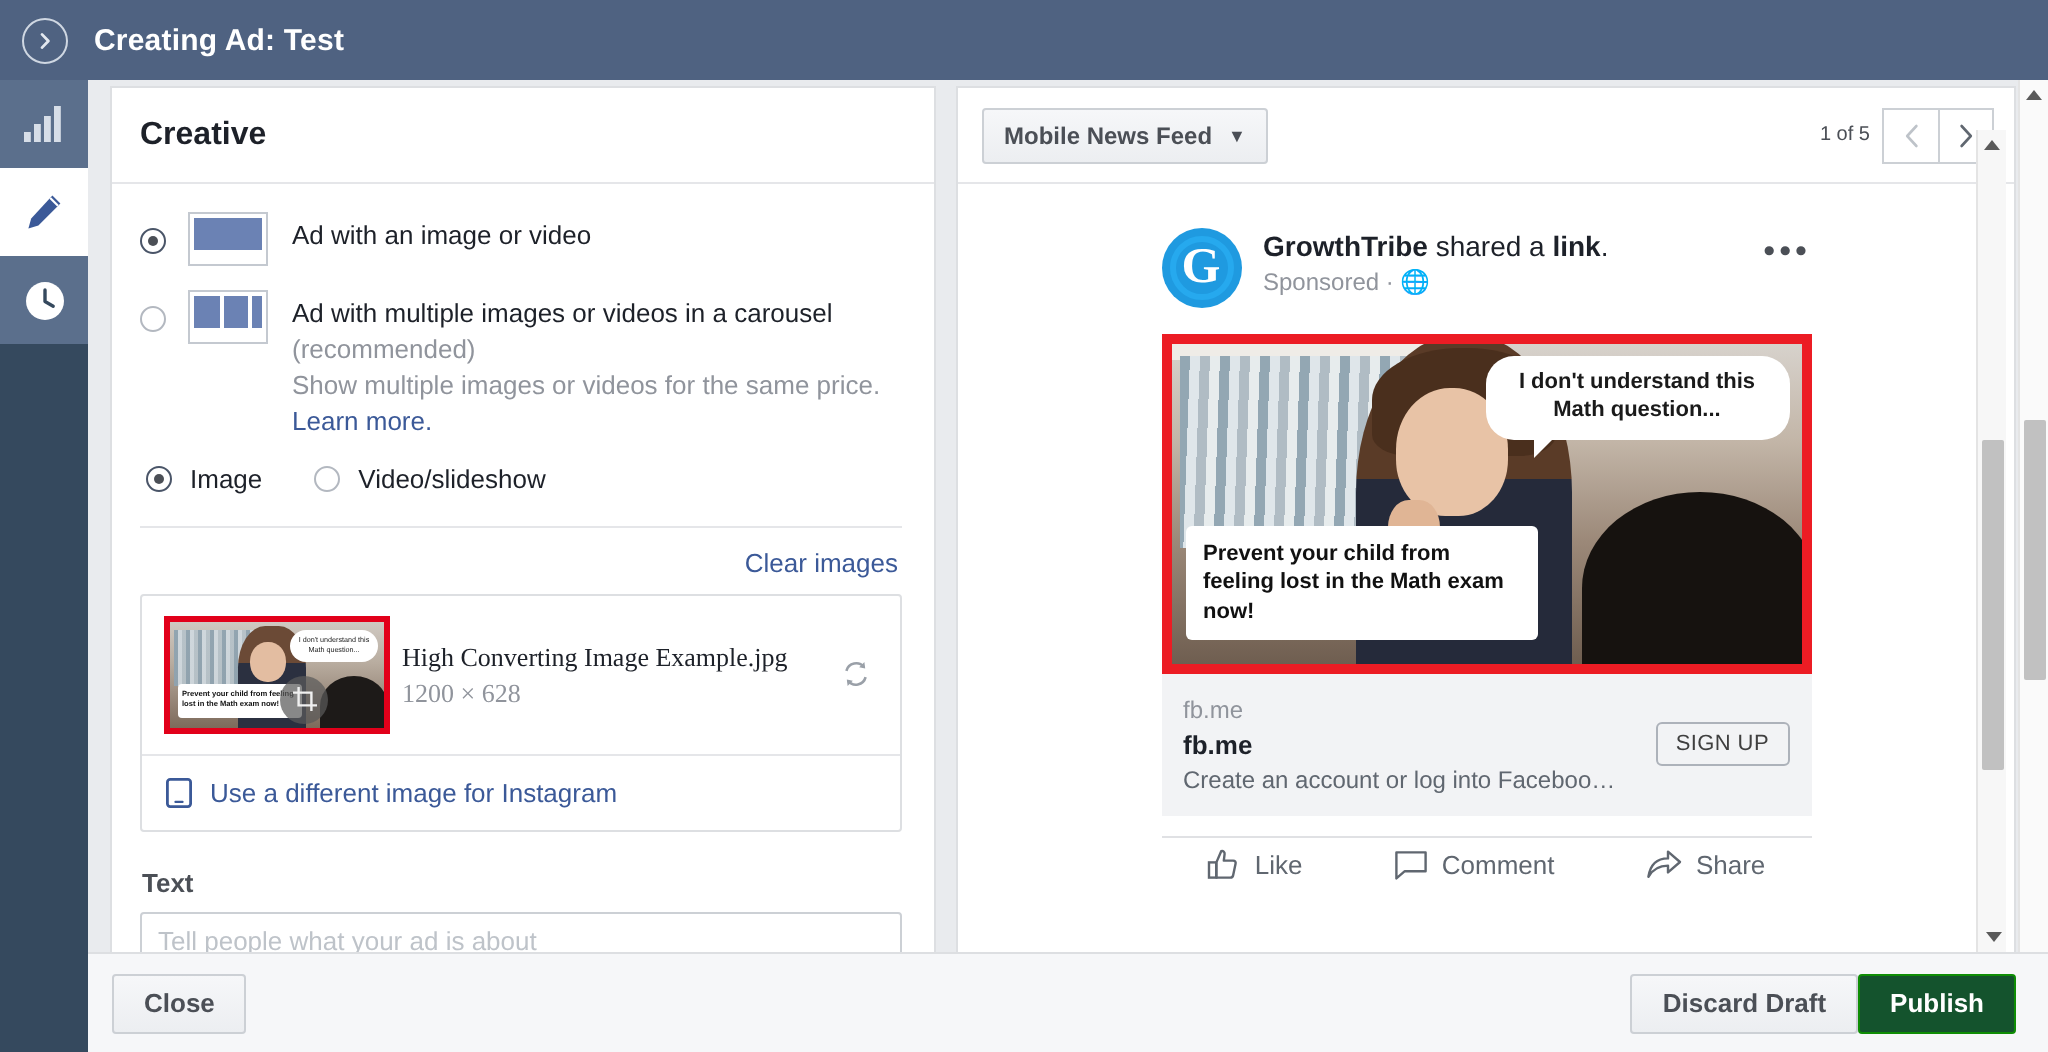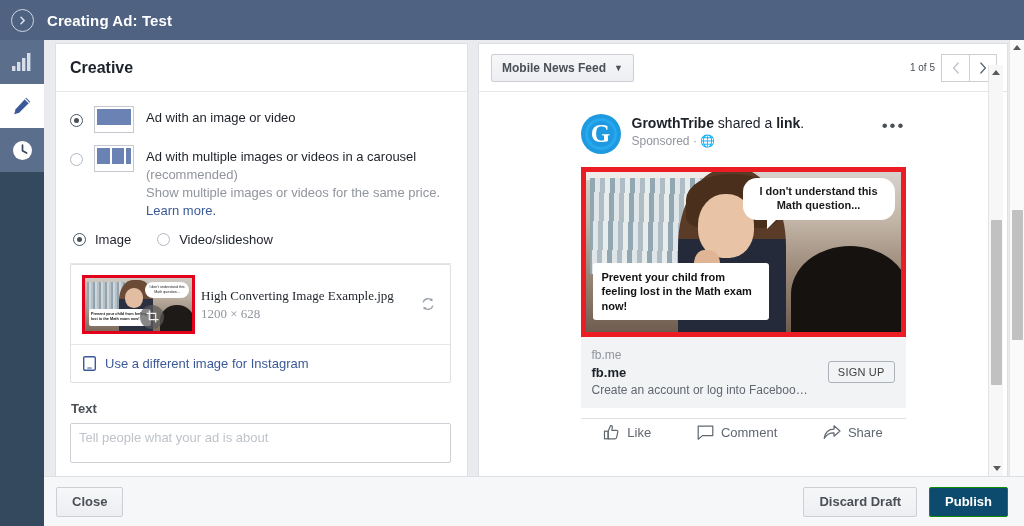--- a/index.html
+++ b/index.html
@@ -326,22 +326,22 @@
     display: flex; align-items: center; padding: 0 16px 0 12px;
   }
   .btn {
     height: 30px; padding: 0 15px; border-radius: 2px;
     border: 1px solid #ccd0d5;
     background: linear-gradient(180deg,#f6f7f9,#eceef1);
     font-size: 13px; font-weight: bold; color: #4b4f56; cursor: pointer;
     display:flex; align-items:center;
   }
   .btn-publish {
-    background: #0c4a6e; border-color: #0f8d05; color: #fff;
-    margin-left: 12px;
+    background: #14532d; border-color: #0f8d05; color: #fff;
+    margin-left: 0;
   }
   .spacer { flex: 1; }
 </style>
 </head>
 <body>
 
 <div id="app">
 
   <div class="topbar">
     <div class="back-circle">
@@ -423,20 +423,23 @@
             <span>Image</span>
           </div>
           <div class="subopt">
             <div class="radio"></div>
             <span>Video/slideshow</span>
           </div>
         </div>
 
         <div class="divider"></div>
 
+        <div class="clear-row">
+          <span>Clear images</span>
+        </div>
 
         <div class="img-card">
           <div class="img-row">
             <div class="thumb-wrap">
               <div class="thumb-inner">
                 <div class="thumb-shelf"></div>
                 <div class="thumb-person"></div>
                 <div class="thumb-face"></div>
                 <div class="thumb-person2"></div>
                 <div class="thumb-bubble">I don't understand this Math question...</div>

